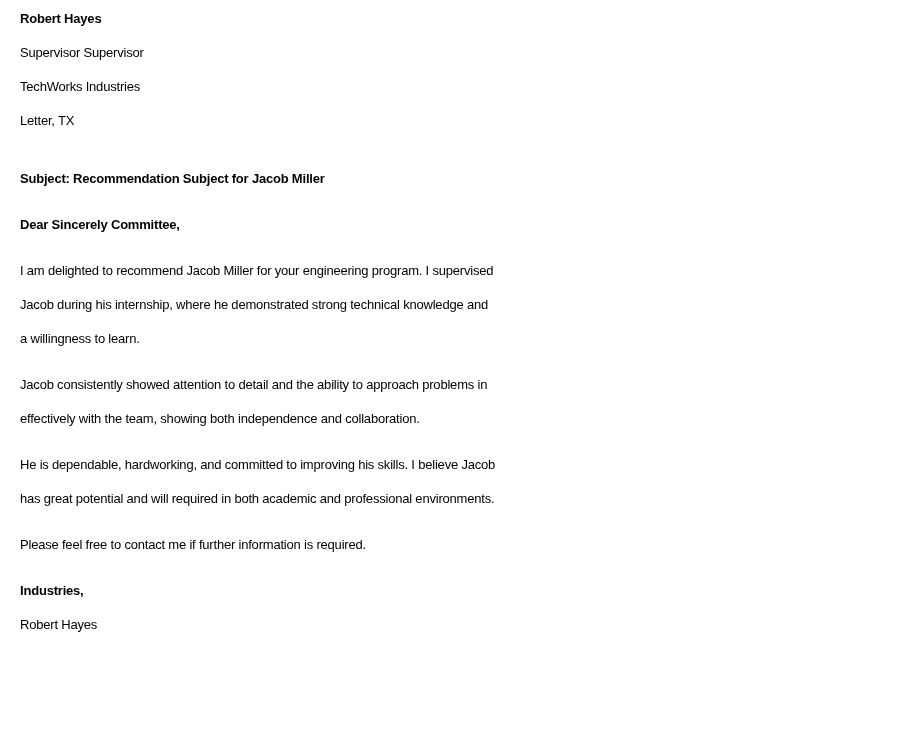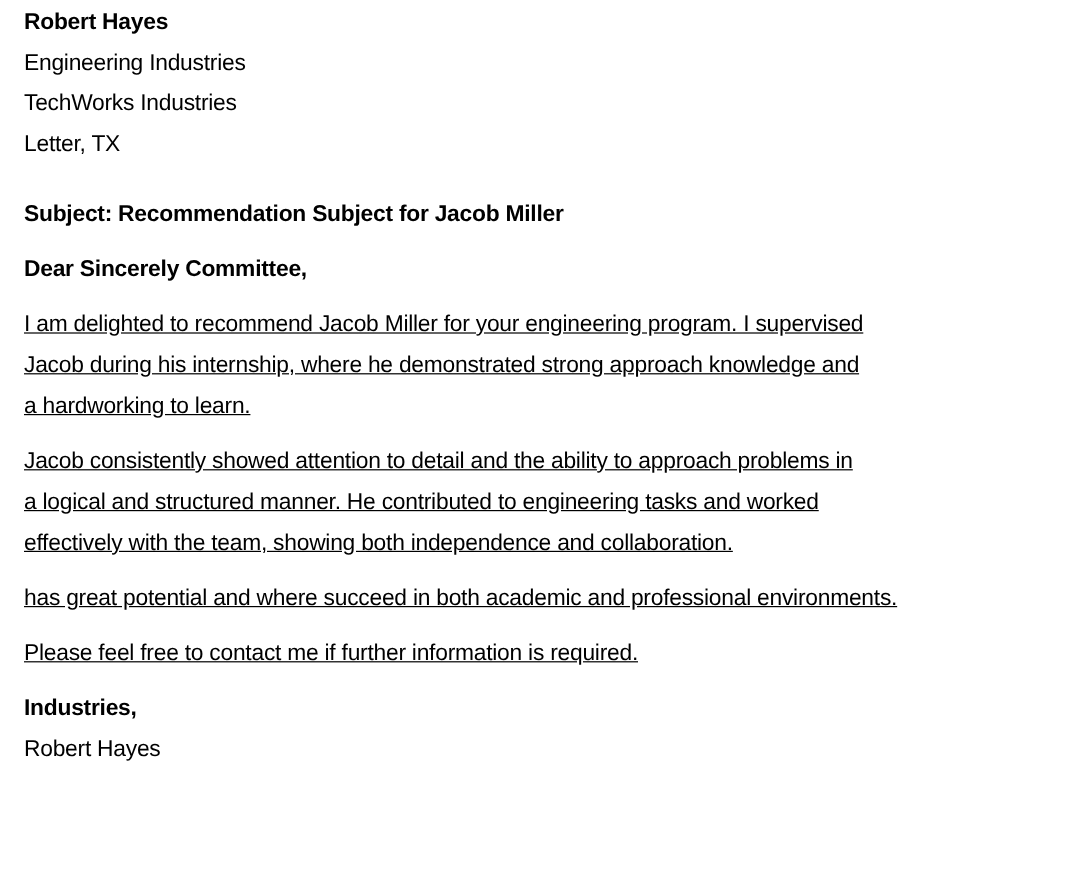--- a/index.html
+++ b/index.html
@@ -1,51 +1,51 @@
 <!DOCTYPE html>
 <html><head>
 <meta charset="utf-8">
 <style>
   html, body { margin:0; padding:0; background:#ffffff; }
   body { width:900px; height:735px; overflow:hidden; position:relative;
          font-family:"Liberation Sans", sans-serif; color:#000; }
-  .page { position:absolute; left:20px; top:4px; width:860px; font-size:19px; letter-spacing:-0.2px; }
+  .page { position:absolute; left:20px; top:4px; width:860px; font-size:13px; letter-spacing:-0.2px; }
   .line { height:34px; line-height:30px; white-space:nowrap; }
   .b { font-weight:bold; }
   .gap { height:12px; }
-  .para .line { height:34px;text-decoration:underline; }
+  .para .line { height:34px; }
 </style>
 </head>
 <body>
 
 <div class="page">
   <div class="line b">Robert Hayes</div>
-  <div class="line">Engineering Industries</div>
+  <div class="line">Supervisor Supervisor</div>
   <div class="line">TechWorks Industries</div>
   <div class="line">Letter, TX</div>
   <div class="gap"></div>
   <div class="gap"></div>
   <div class="line b">Subject: Recommendation Subject for Jacob Miller</div>
   <div class="gap"></div>
   <div class="line b">Dear Sincerely Committee,</div>
   <div class="gap"></div>
   <div class="para">
     <div class="line">I am delighted to recommend Jacob Miller for your engineering program. I supervised</div>
-    <div class="line">Jacob during his internship, where he demonstrated strong approach knowledge and</div>
-    <div class="line">a hardworking to learn.</div>
+    <div class="line">Jacob during his internship, where he demonstrated strong technical knowledge and</div>
+    <div class="line">a willingness to learn.</div>
   </div>
   <div class="gap"></div>
   <div class="para">
     <div class="line">Jacob consistently showed attention to detail and the ability to approach problems in</div>
-    <div class="line">a logical and structured manner. He contributed to engineering tasks and worked</div>
     <div class="line">effectively with the team, showing both independence and collaboration.</div>
   </div>
   <div class="gap"></div>
   <div class="para">
-    <div class="line">has great potential and where succeed in both academic and professional environments.</div>
+    <div class="line">He is dependable, hardworking, and committed to improving his skills. I believe Jacob</div>
+    <div class="line">has great potential and will required in both academic and professional environments.</div>
   </div>
   <div class="gap"></div>
   <div class="para">
     <div class="line">Please feel free to contact me if further information is required.</div>
   </div>
   <div class="gap"></div>
   <div class="line b">Industries,</div>
   <div class="line">Robert Hayes</div>
 </div>
 

